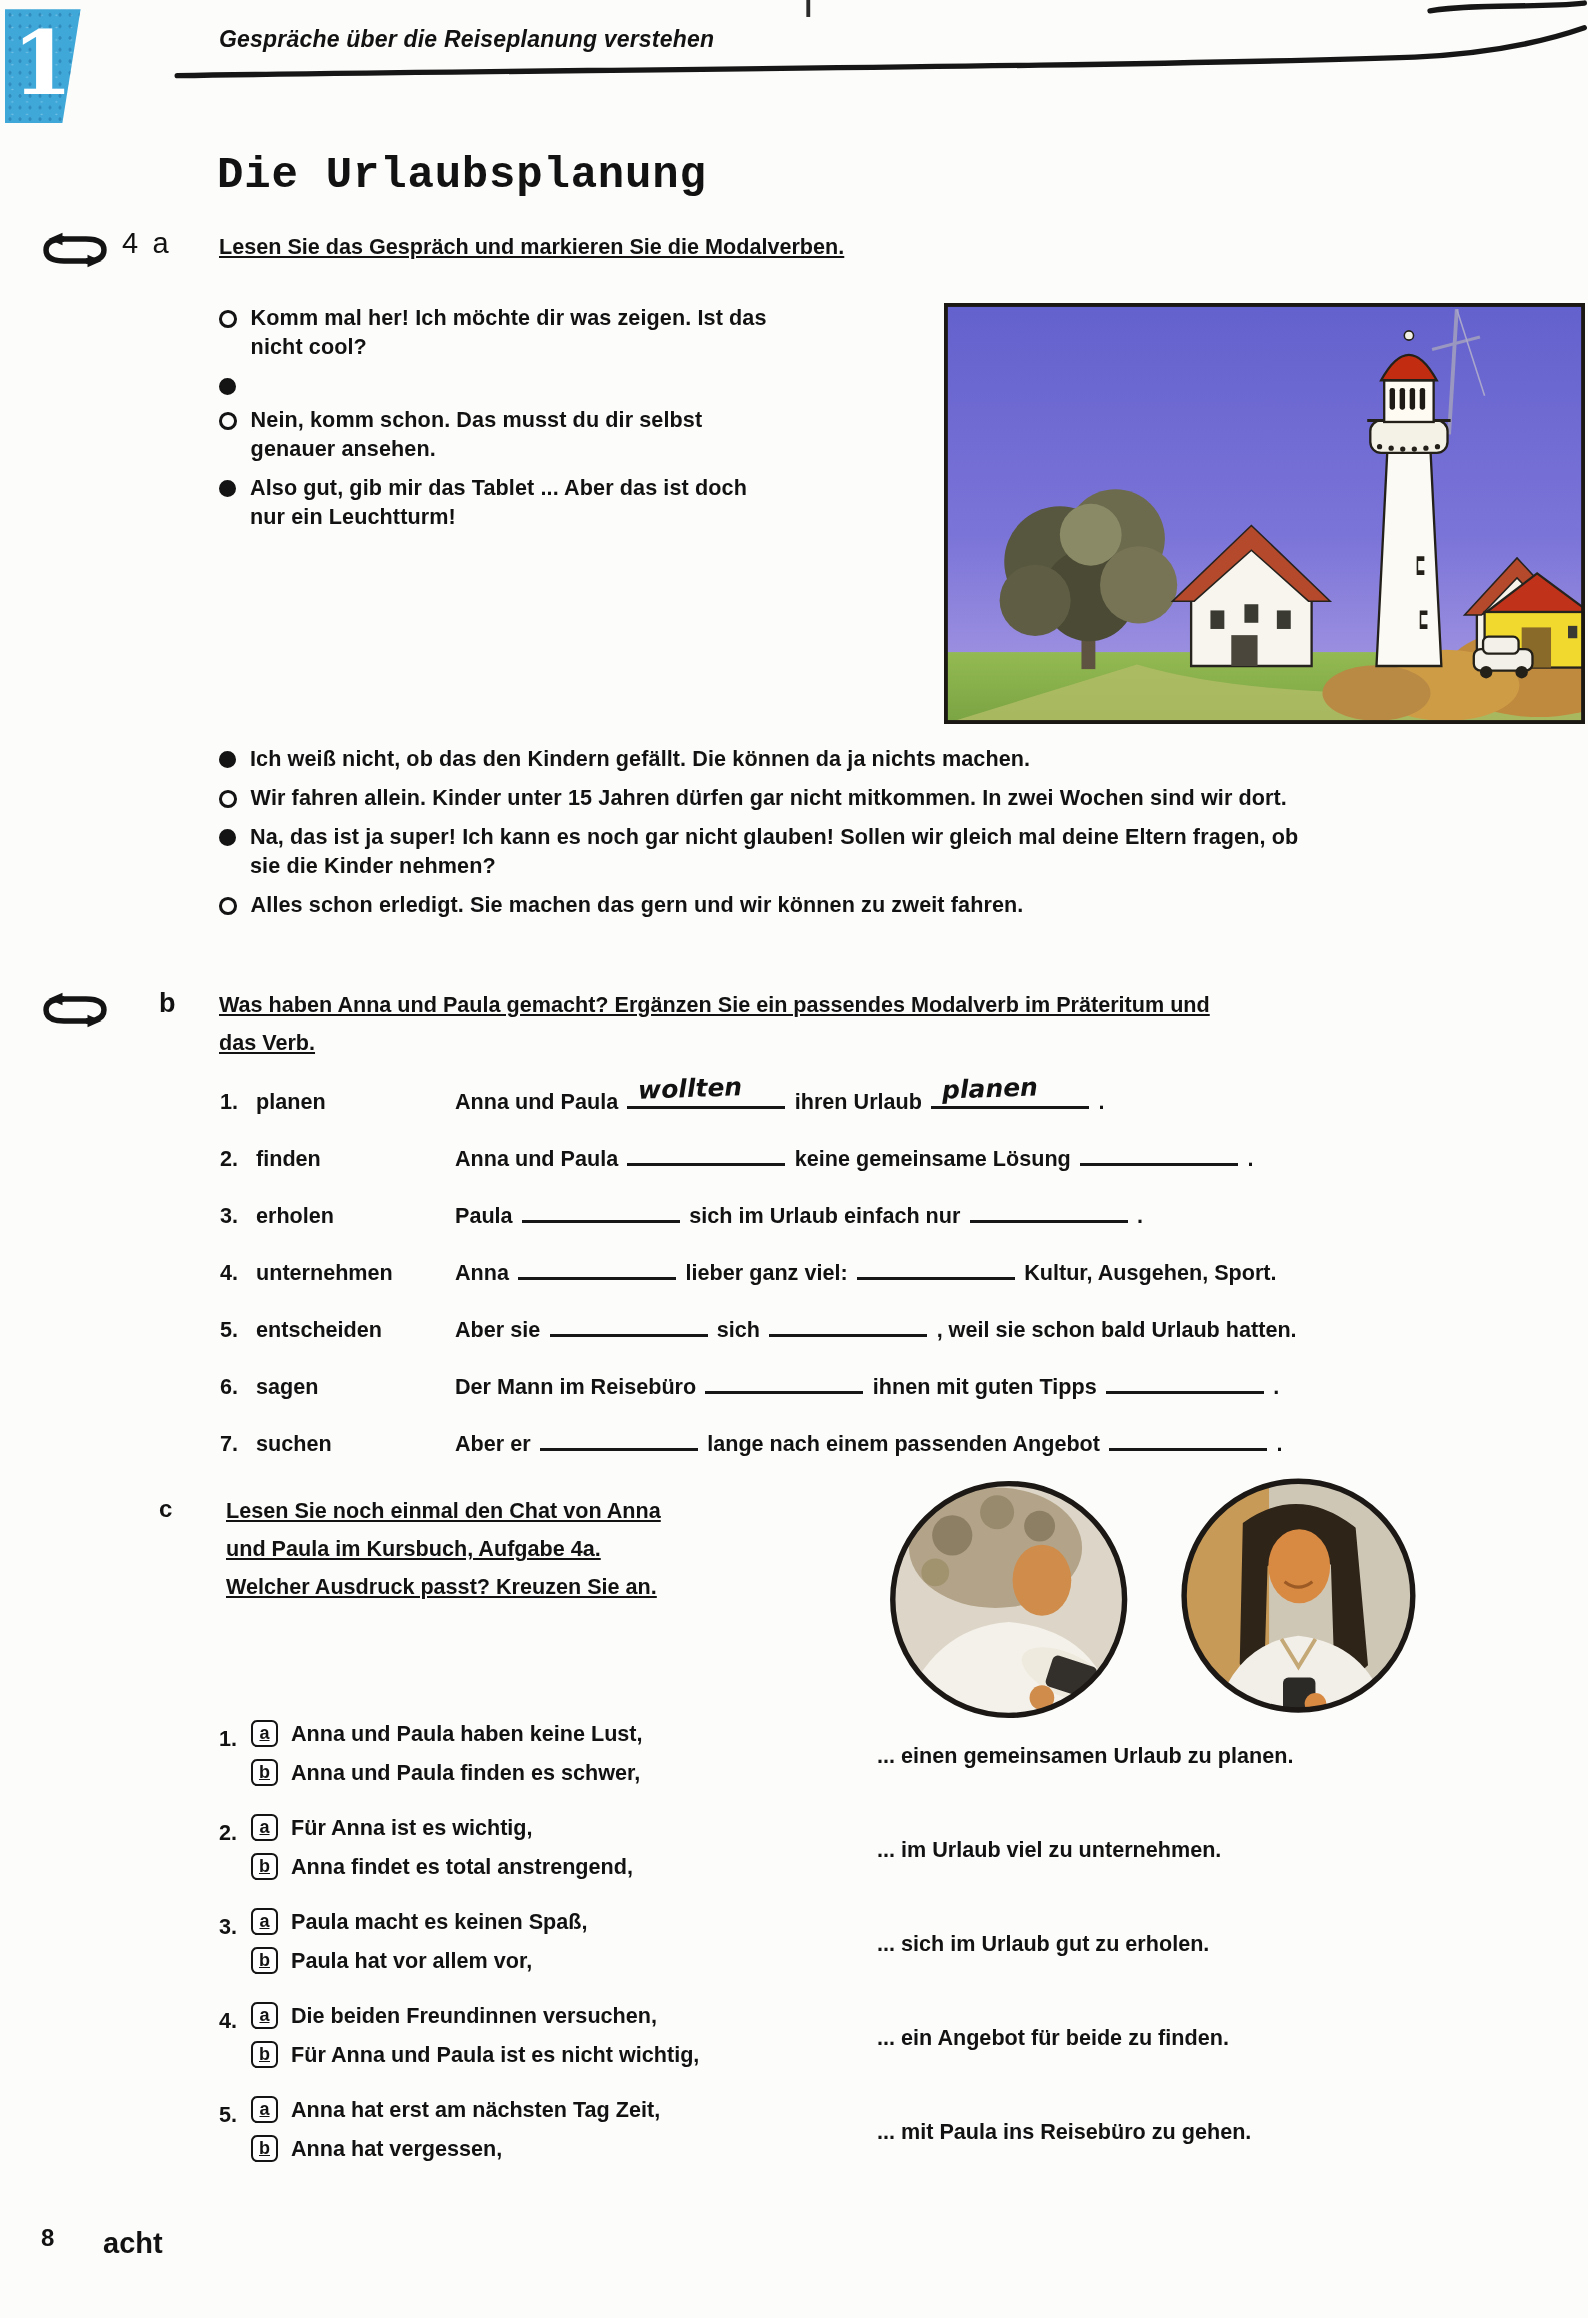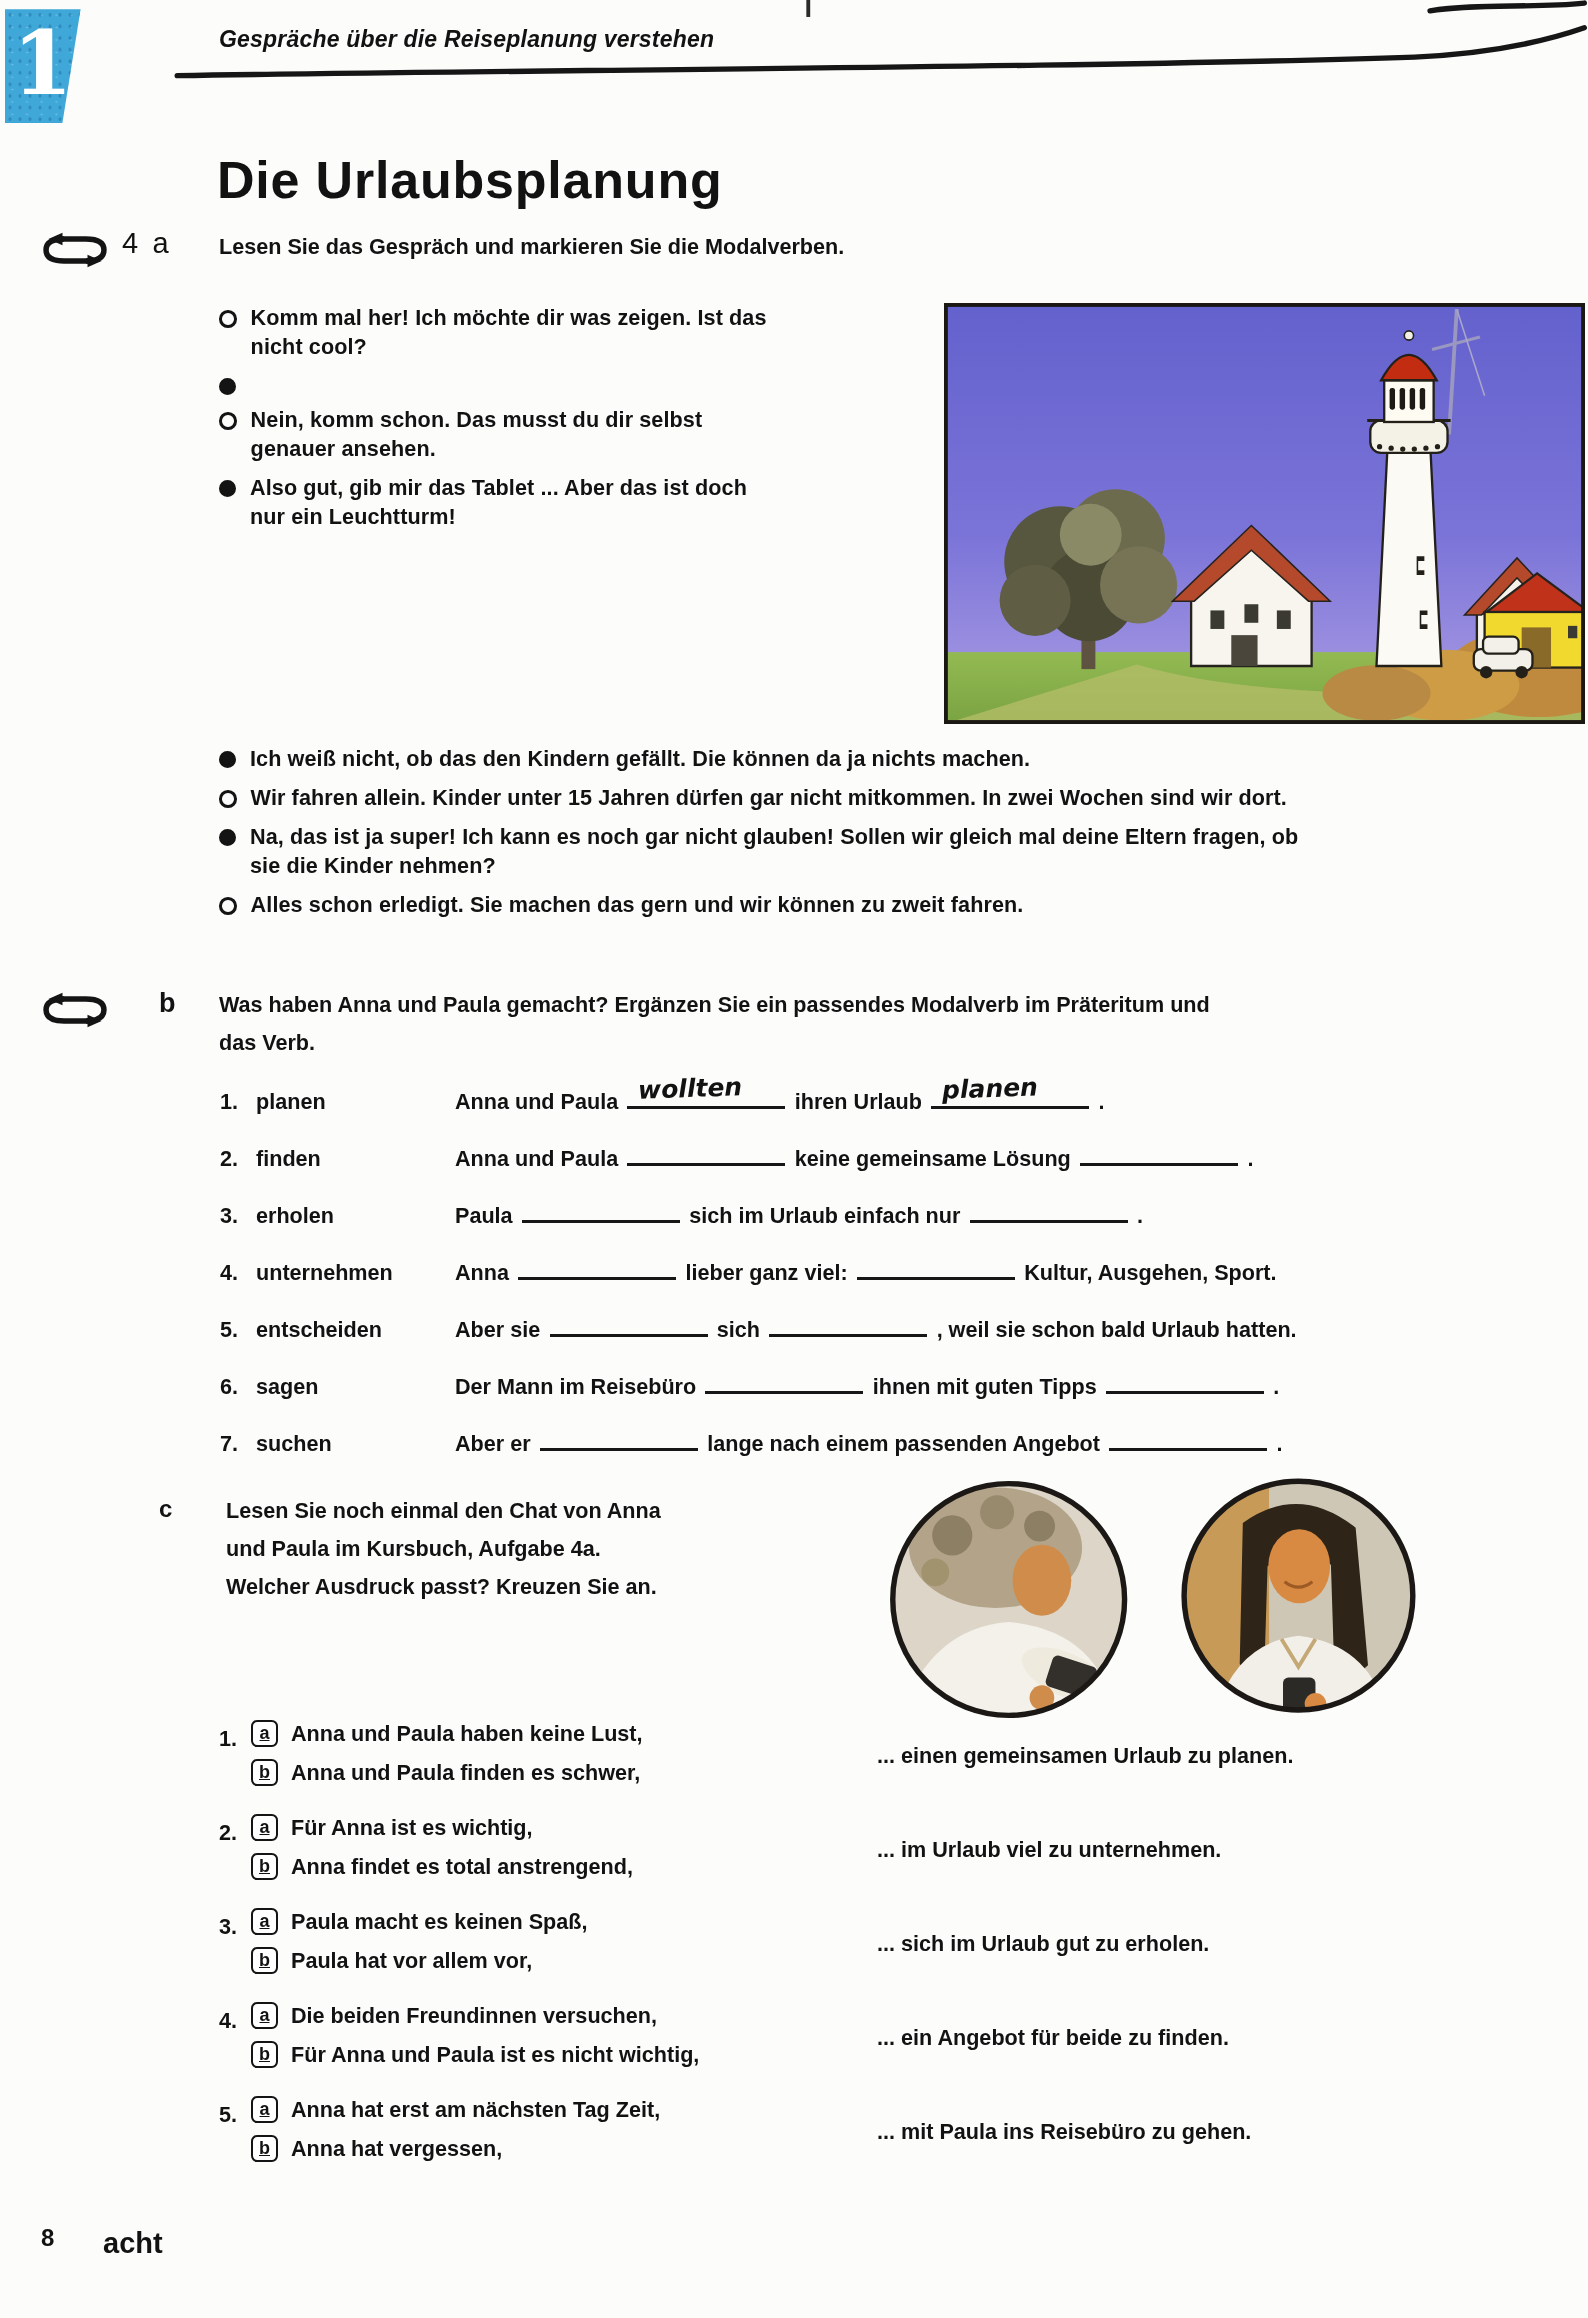--- a/index.html
+++ b/index.html
@@ -12,31 +12,31 @@
     background-image:radial-gradient(rgba(12,70,120,.30) 1.2px, transparent 1.9px),
                      radial-gradient(rgba(255,255,255,.30) 0.8px, transparent 1.2px);
     background-size:10px 11.6px,14.7px 12.4px;
     clip-path:polygon(0 0,100% 0,76% 100%,0 100%);}
   .chapter-num{position:absolute;left:7.7px;top:-3.1px;color:#fff;
     font-family:"DejaVu Serif",serif;font-weight:700;font-size:87px;line-height:116px;}
   .hdr-sub{position:absolute;left:219px;top:26px;font-size:23px;font-weight:700;letter-spacing:0.2px;font-style:italic;}
   .hdr-art{position:absolute;left:0;top:0;width:1588px;height:108px;pointer-events:none;}
 
   
-  .title{position:absolute;left:217px;top:150px;font-family:Liberation Sans, sans-serif;
-    font-weight:700;font-size:52px;letter-spacing:0.8px;text-align:center;}
+  .title{position:absolute;left:217px;top:150px;font-family:Liberation Mono, monospace;
+    font-weight:700;font-size:44px;letter-spacing:0.8px;text-align:center;}
 
   
   .loop-icon{position:absolute;width:82px;height:36px;}
   .exa-icon{left:34px;top:232px;}
   .exb-icon{left:34px;top:992px;}
   .exa-label{position:absolute;left:122px;top:227px;font-size:29px;font-weight:400;letter-spacing:3.1px;}
   .exb-label{position:absolute;left:159px;top:988px;font-size:27px;font-weight:700;}
   .exc-label{position:absolute;left:159px;top:1495px;font-size:24px;font-weight:700;}
-  .instr{font-size:21.6px;font-weight:700;white-space:pre-line;line-height:38px;}
+  .instr{font-size:21.6px;font-weight:700;white-space:pre-line;line-height:38px;text-decoration:underline;}
   .exa-instr{position:absolute;left:219px;top:233px;line-height:28px;}
   .exb-instr{position:absolute;left:219px;top:986px;}
   .exc-instr{position:absolute;left:226px;top:1492px;}
 
   
   .dlg{position:absolute;display:flex;flex-direction:column;}
   .dlg-narrow{left:219px;top:303px;width:709px;}
   .dlg-wide{left:219px;top:744px;width:1383px;}
   .d-item{display:flex;gap:14px;margin-bottom:10px;}
   .bullet{flex:none;width:11.6px;height:11.6px;border-radius:50%;border:3.1px solid #141414;margin-top:7px;}

